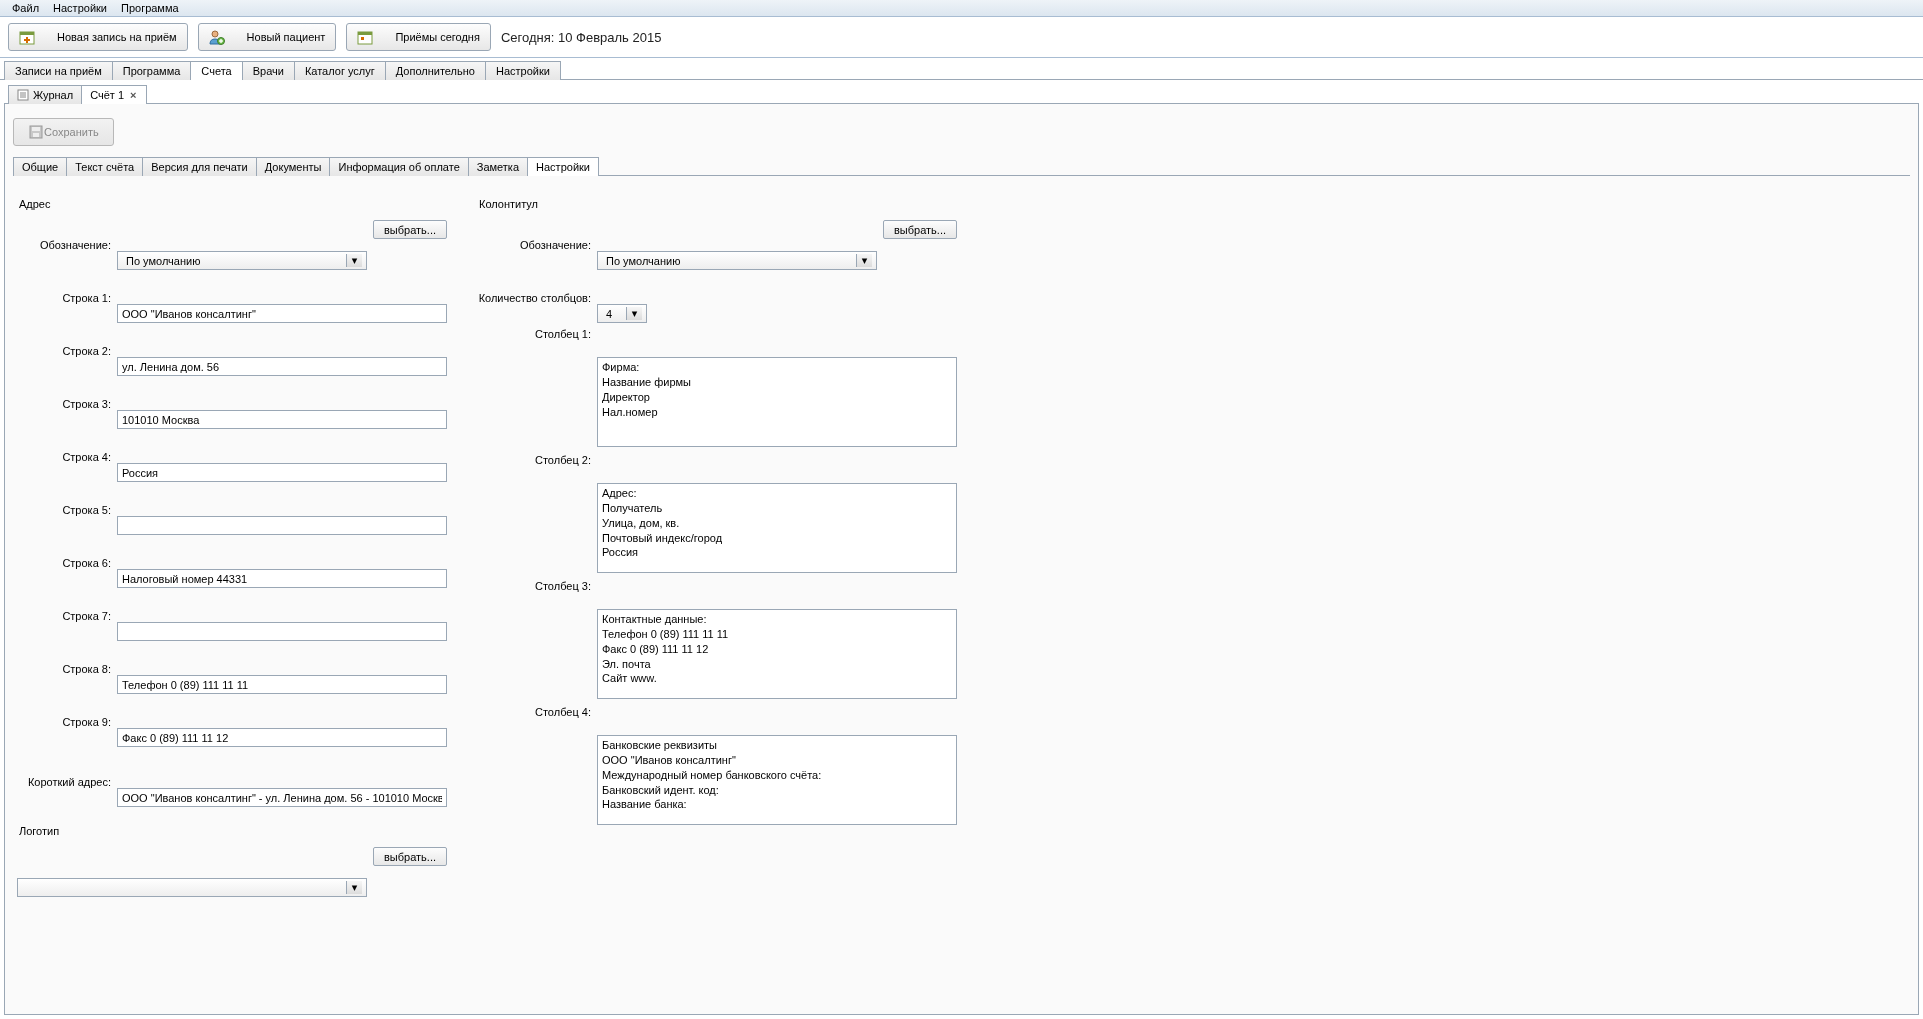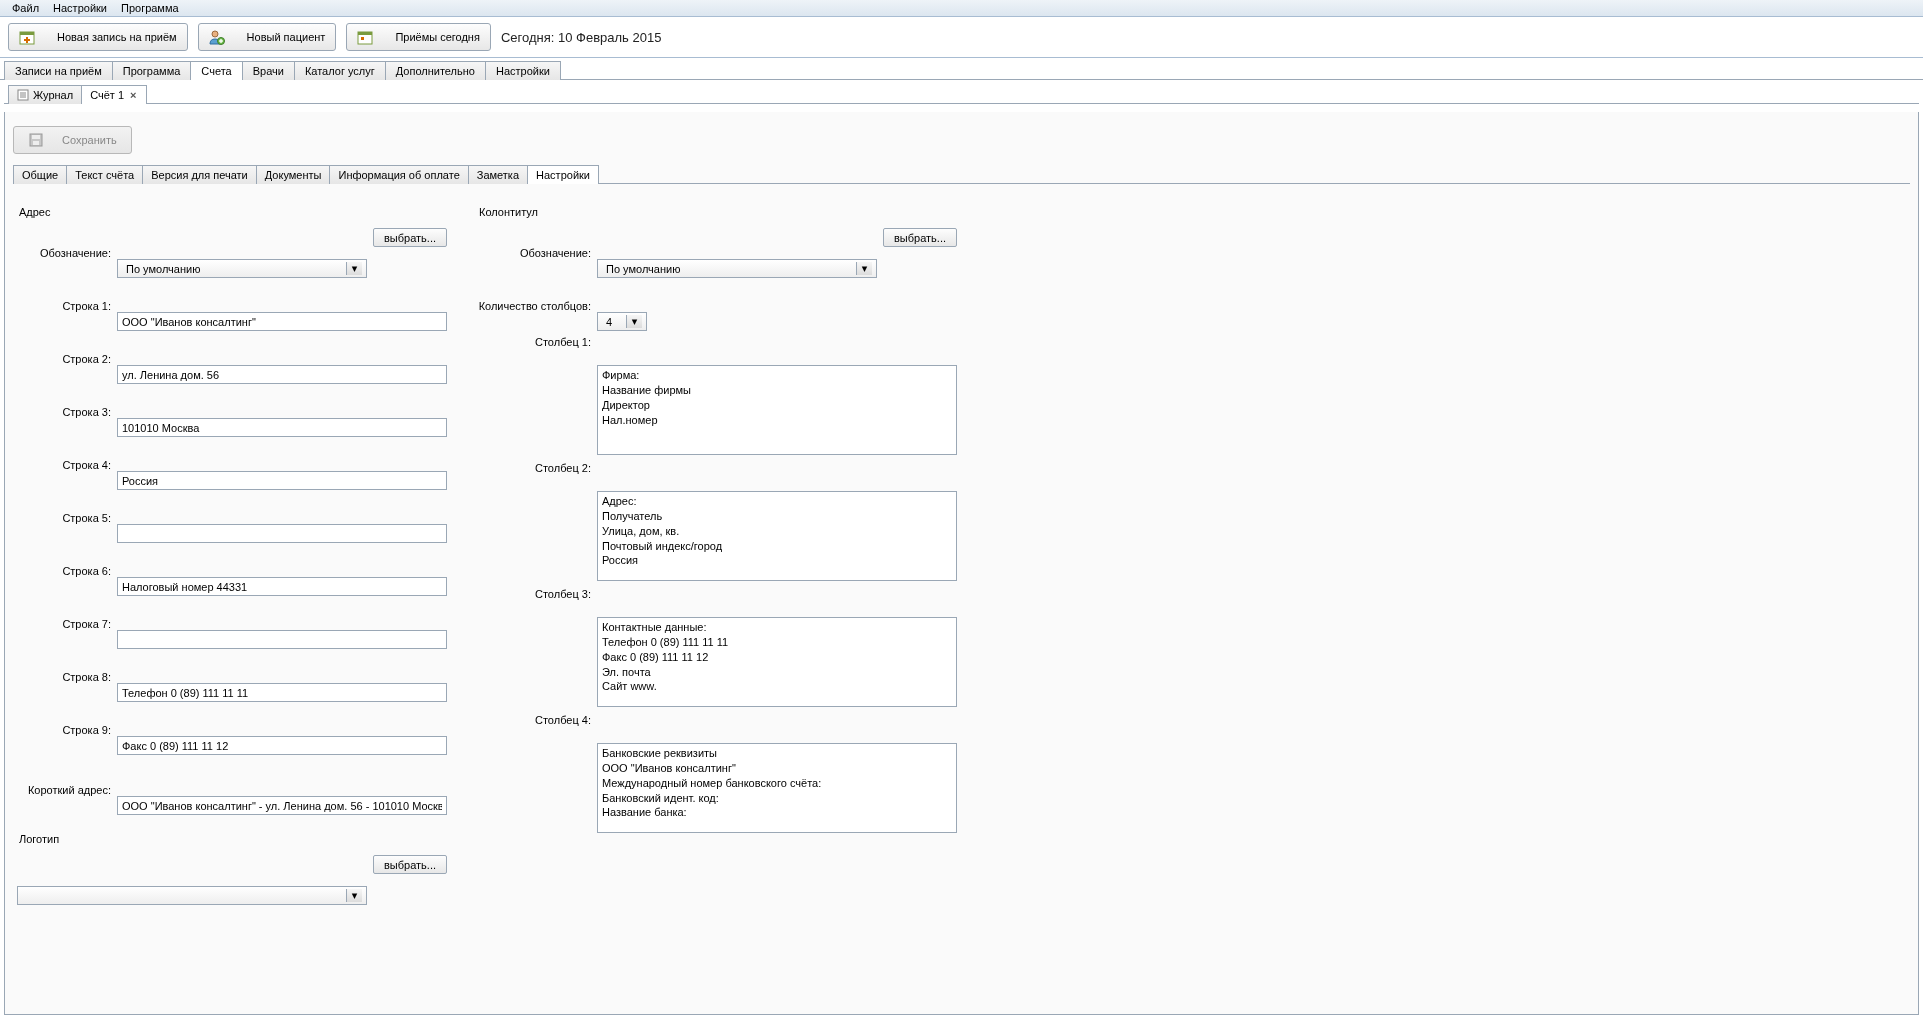--- a/index.html
+++ b/index.html
@@ -25,21 +25,21 @@
 .subtabs { display: flex; border-bottom: 1px solid #9aa7b5; padding: 0 4px; margin-top: 4px; }
 .subtab { border: 1px solid #9aa7b5; border-bottom: none; background: linear-gradient(#f6f6f6,#e6e6e6); padding: 3px 8px; margin-right: -1px; font-size: 11px; cursor: default; position: relative; top: 1px; display: flex; align-items: center; gap: 4px; }
 .subtab.active { background: #fff; z-index: 2; }
 .close-x { color: #555; font-weight: bold; padding: 0 2px; }
 
 
 .content { border: 1px solid #9aa7b5; border-top: none; margin: 0 4px 4px 4px; flex: 1; background: #fafafa; padding: 8px; overflow: auto; }
 
 
 .savebar { margin: 6px 0 10px 0; }
-.btn-disabled { background: linear-gradient(#f2f2f2,#e6e6e6); border: 1px solid #b8b8b8; color: #888; border-radius: 3px; padding: 2px 14px; display: inline-flex; align-items: center; gap: 18px; height: 28px; }
+.btn-disabled { background: linear-gradient(#f2f2f2,#e6e6e6); border: 1px solid #b8b8b8; color: #888; border-radius: 3px; padding: 2px 14px; display: inline-flex; align-items: center; gap: 0; height: 28px; }
 .btn-disabled .ico { width: 16px; height: 16px; display: inline-block; }
 
 
 .detail-tabs { display: flex; border-bottom: 1px solid #9aa7b5; }
 .dtab { border: 1px solid #9aa7b5; border-bottom: none; background: linear-gradient(#f6f6f6,#e6e6e6); padding: 3px 8px; margin-right: -1px; font-size: 11px; cursor: default; position: relative; top: 1px; }
 .dtab.active { background: #fff; z-index: 2; }
 
 
 .form-area { display: flex; gap: 30px; padding: 10px 4px; }
 .col { flex: 0 0 auto; }
@@ -118,21 +118,21 @@
   <div class="tabs">
     <div class="tab">Записи на приём</div>
     <div class="tab">Программа</div>
     <div class="tab active">Счета</div>
     <div class="tab">Врачи</div>
     <div class="tab">Каталог услуг</div>
     <div class="tab">Дополнительно</div>
     <div class="tab">Настройки</div>
   </div>
 
-  <div class="subtabs" style="margin: 4px 4px 8px 4px;">
+  <div class="subtabs" style="margin: 4px 4px 0 4px;">
     <div class="subtab">
       <span class="ico" style="width:12px;height:12px;">
         <svg width="12" height="12">
             <rect x="1" y="1" width="10" height="10" fill="#fff" stroke="#888"></rect>
             <line x1="3" y1="4" x2="9" y2="4" stroke="#888"></line>
             <line x1="3" y1="6" x2="9" y2="6" stroke="#888"></line>
             <line x1="3" y1="8" x2="9" y2="8" stroke="#888"></line>
           </svg>
       </span>
       <span>Журнал</span>

